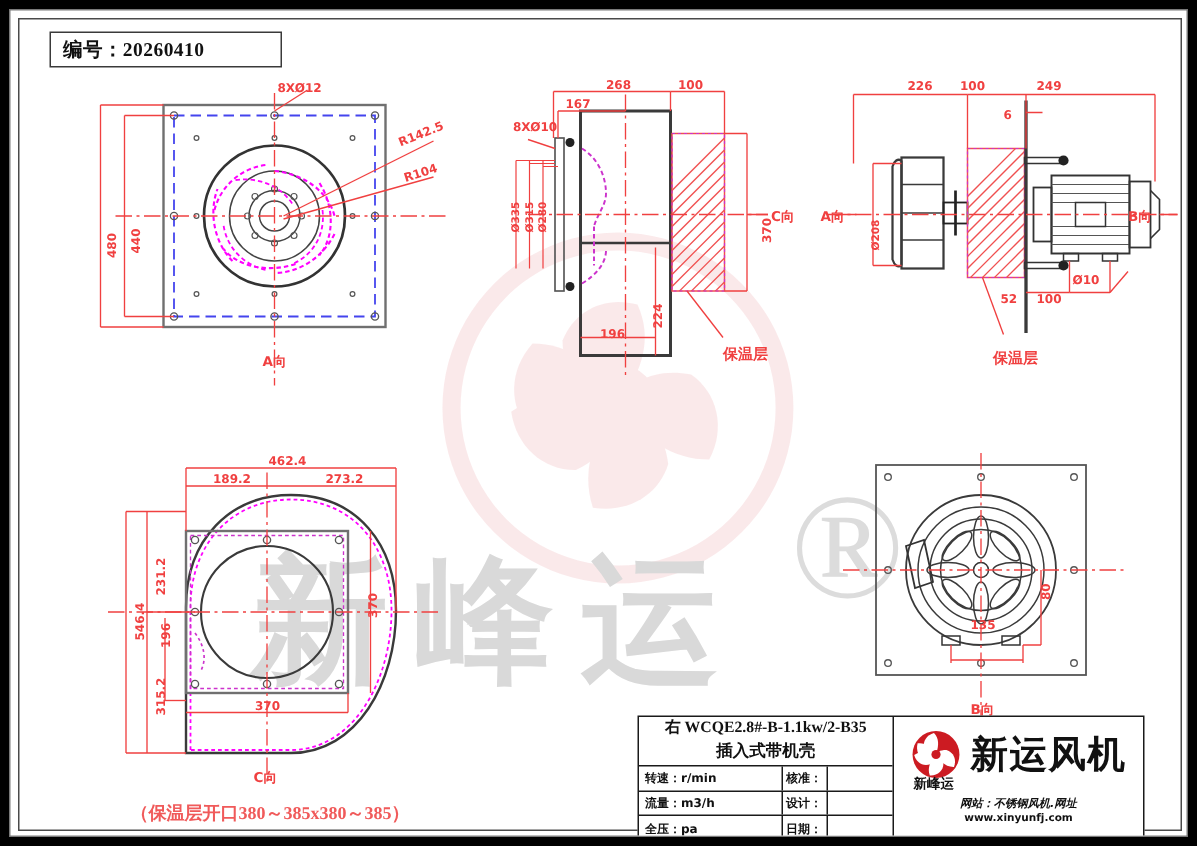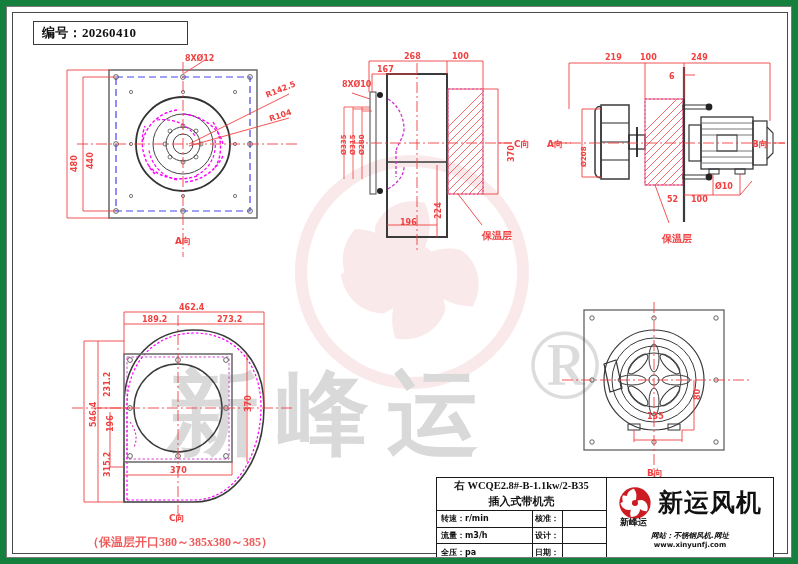--- a/index.html
+++ b/index.html
@@ -5,21 +5,21 @@
   html,body{margin:0;padding:0;}
   body{
     width:798px;height:564px;
     background:#ffffff;
     font-family:"Liberation Serif","DejaVu Serif",serif;
     overflow:hidden;
   }
   #page{
     position:relative;
     width:798px;height:564px;
-    background:#15803d;
+    background:#000000;
     box-sizing:border-box;
   }
   #sheet{
     position:absolute;left:6px;top:6px;
     width:786px;height:552px;
     background:#ffffff;
     border:1px solid #7a7a7a;
     box-sizing:border-box;
     overflow:hidden;
   }
@@ -61,21 +61,21 @@
     font-size:100px;color:#dcdcdc;
     font-family:"Liberation Serif",serif;
     z-index:1;
   }
 
   
   .dwg{position:absolute;z-index:10;}
 
   
   #titleblock{
-    position:absolute;left:429px;top:470px;
+    position:absolute;left:418px;top:470px;
     width:338px;height:84px;
     border:1px solid #1a1a1a;
     box-sizing:border-box;
     display:flex;
     background:#fff;
     z-index:30;
   }
   #tb-left{width:170px;border-right:1px solid #1a1a1a;box-sizing:border-box;display:flex;flex-direction:column;}
   .tb-model{
     height:16px;line-height:16px;
@@ -419,21 +419,21 @@
     <path d="M236 96 L248 96" stroke="#f04040" stroke-width=".9"></path>
 
     <path d="M147 148 L176 148" stroke="#f04040" stroke-width=".9"></path>
     <path d="M176 148 L203 148" stroke="#f04040" stroke-width=".9"></path>
     <path d="M176 127 L176 148 M203 127 L203 148" stroke="#f04040" stroke-width=".9"></path>
     <path d="M203 148 L215 134" stroke="#f04040" stroke-width=".9"></path>
 
     <path d="M118 138 L132 176" stroke="#f04040" stroke-width=".9"></path>
   </svg>
 
-  <div class="lab" style="left:598px;top:46px;">219</div>
+  <div class="lab" style="left:598px;top:46px;">226</div>
   <div class="lab" style="left:633px;top:46px;">100</div>
   <div class="lab" style="left:684px;top:46px;">249</div>
   <div class="lab" style="left:662px;top:65px;">6</div>
   <div class="lab lab-v" style="left:573px;top:160px;font-size:7px;">Ø208</div>
   <div class="lab" style="left:540px;top:131px;font-size:9px;">A向</div>
   <div class="lab" style="left:745px;top:131px;font-size:9px;">B向</div>
   <div class="lab" style="left:660px;top:188px;">52</div>
   <div class="lab" style="left:684px;top:188px;">100</div>
   <div class="lab" style="left:708px;top:175px;">Ø10</div>
   <div class="lab" style="left:655px;top:225px;font-size:10px;">保温层</div>

